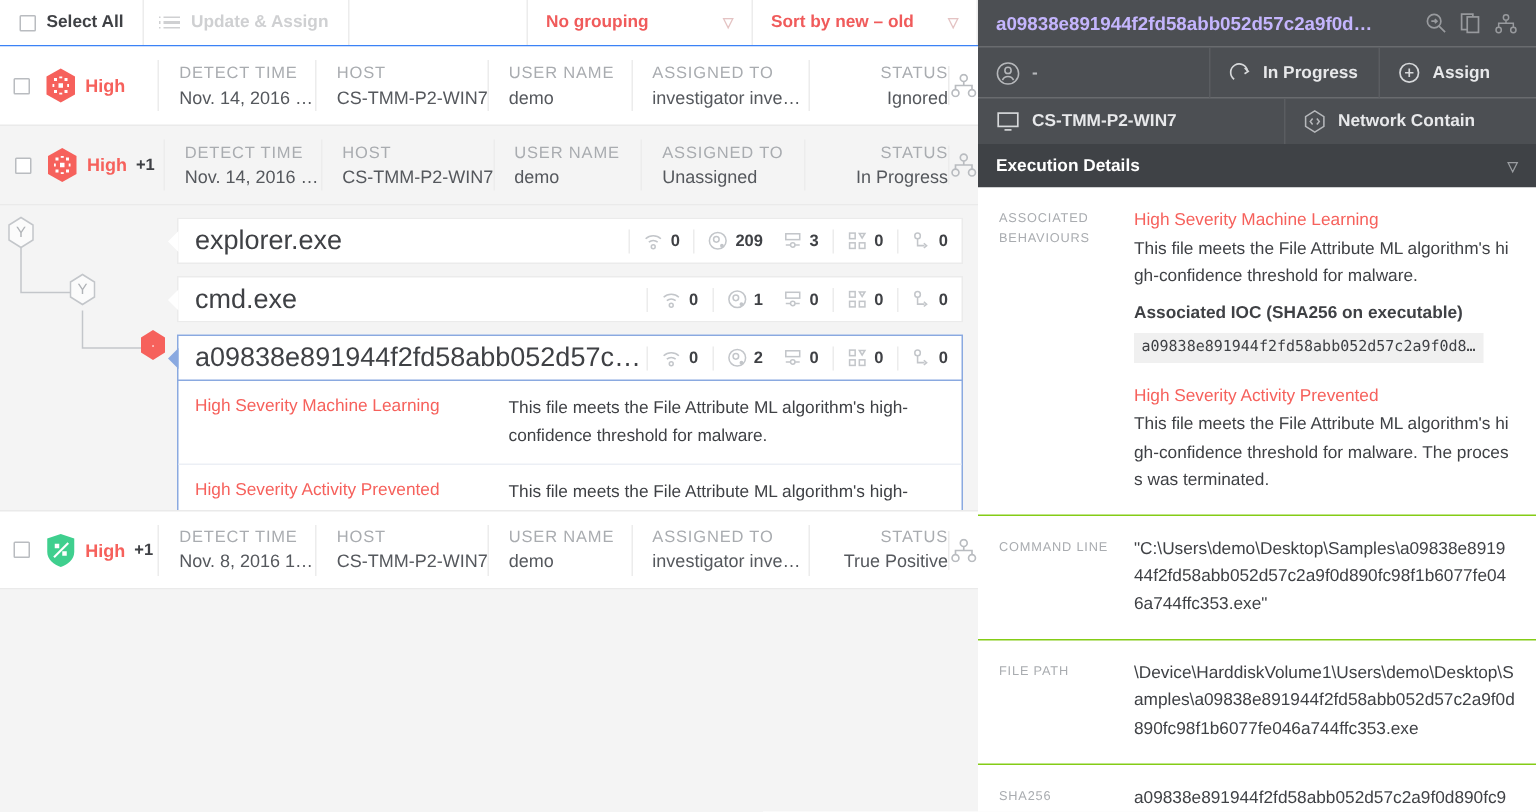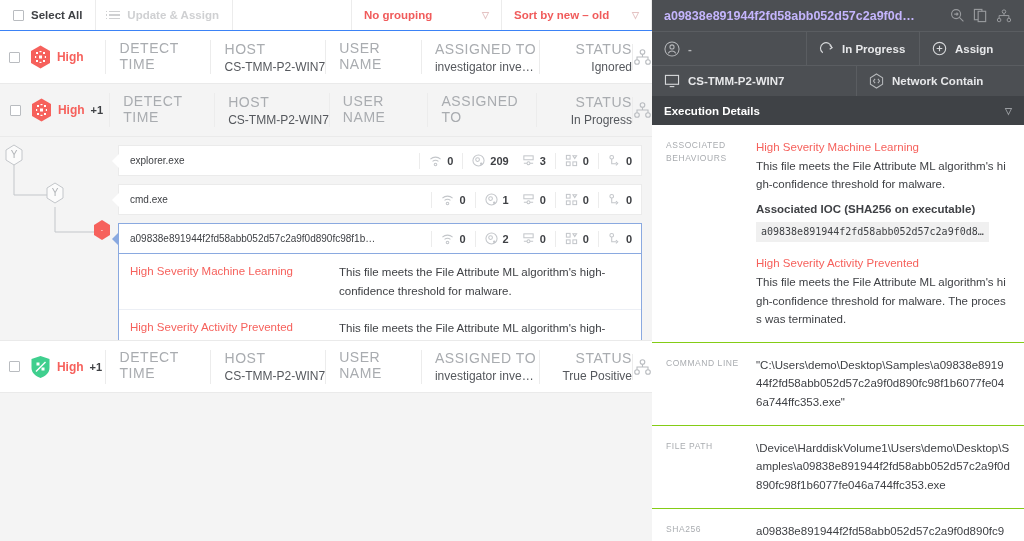--- a/index.html
+++ b/index.html
@@ -61,21 +61,21 @@
   .hexicon { width: 21px; height: 24px; position: relative; flex: none; }
   .hexicon svg { display: block; }
   .sev-label { font-size: 12px; color: #f6615c; font-weight: bold; }
   .sev-plus { font-size: 11px; color: #3f4145; font-weight: bold; }
   .ar-field {
     padding: 0 0 0 13px;
     border-left: 1px solid #ececec;
     height: 34px; display: flex; flex-direction: column; justify-content: center;
   }
   .ar-field .lbl {
-    font-size: 14px; letter-spacing: .55px; color: #a9acb0;
+    font-size: 11px; letter-spacing: .55px; color: #a9acb0;
     text-transform: uppercase; margin-bottom: 3px;
   }
   .ar-field .val { font-size: 12px; color: #55585d; white-space: nowrap; overflow: hidden; text-overflow: ellipsis; }
   .w-detect { width: 105px; }
   .w-host   { width: 118px; }
   .w-user   { width: 107px; }
   .w-assign { width: 118px; }
   .w-status { width: 104px; text-align: right; }
   .ar-tree { flex: 1; display: flex; justify-content: center; align-items: center; border-left: 1px solid #ececec; height: 26px; }
 
@@ -85,21 +85,21 @@
   .proc-list { position: absolute; left: 118px; top: 8px; width: 524px; }
   .proc-row {
     height: 31px; background: #fff; border: 1px solid #ebebeb;
     display: flex; align-items: center; margin-bottom: 8px; position: relative;
   }
   .proc-row .notch {
     position: absolute; left: -7px; top: 50%; margin-top: -7px;
     width: 0; height: 0; border-top: 7px solid transparent;
     border-bottom: 7px solid transparent; border-right: 7px solid #fff;
   }
-  .proc-name { flex: 1; padding-left: 11px; font-size: 10px; color: #3f4145; white-space: nowrap; overflow: hidden; text-overflow: ellipsis; }
+  .proc-name { flex: 1; padding-left: 11px; font-size: 18px; color: #3f4145; white-space: nowrap; overflow: hidden; text-overflow: ellipsis; }
   .stat {
     display: flex; align-items: center; gap: 5px;
     padding: 0 9px; height: 16px;
     border-left: 1px solid #ececec;
     font-size: 11px; font-weight: bold; color: #3f4145;
   }
   .stat.nb { border-left: none; padding-left: 4px; }
   .stat svg { display: block; }
 
   .proc-sel {

